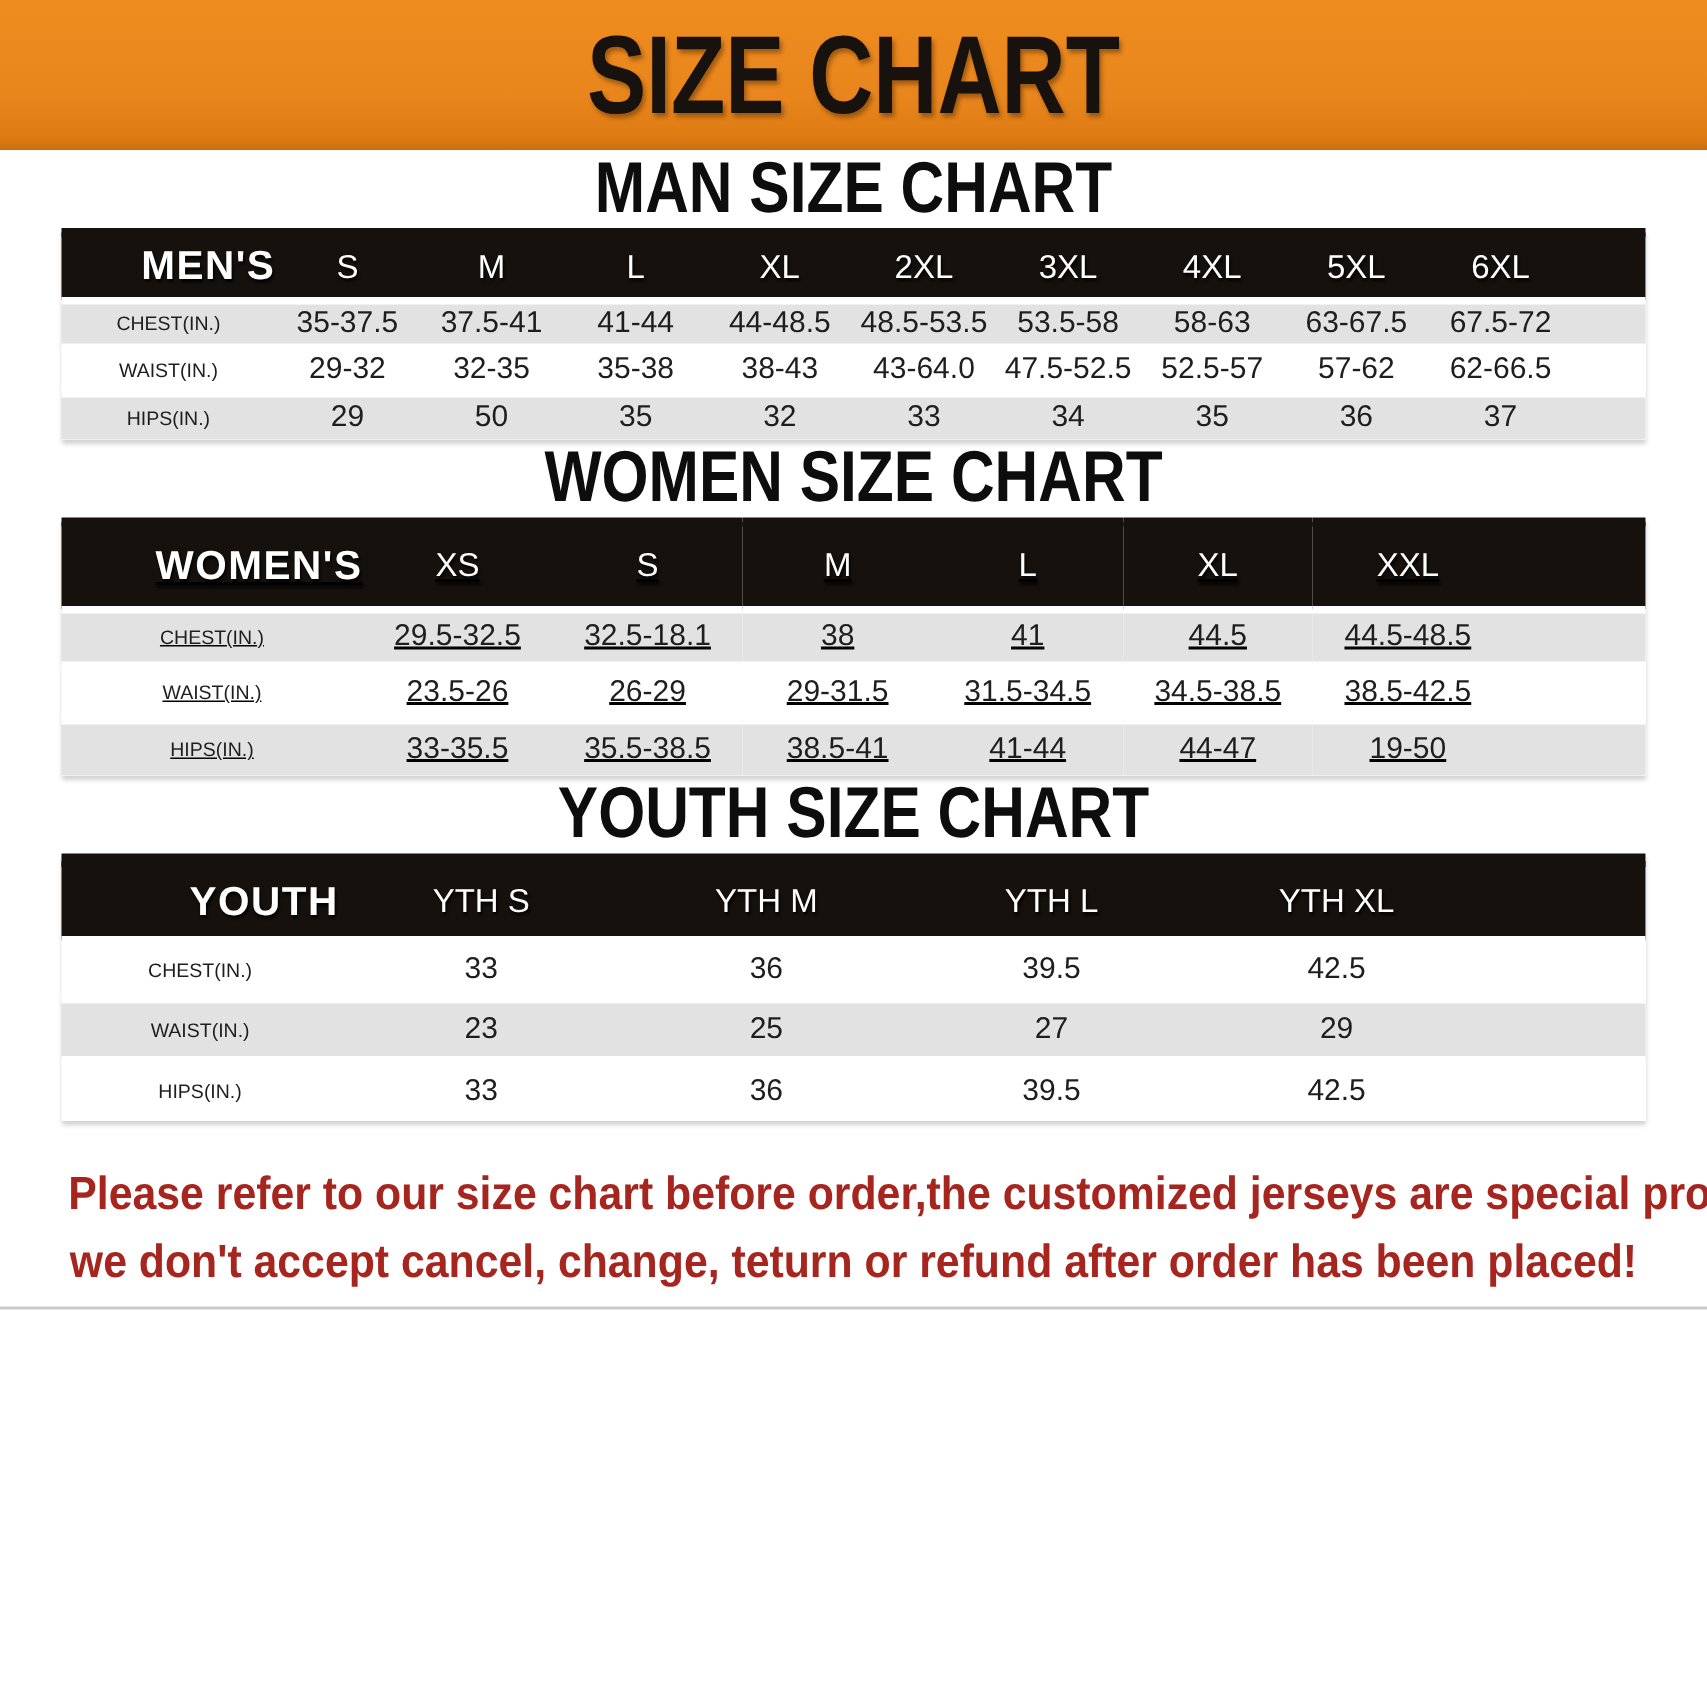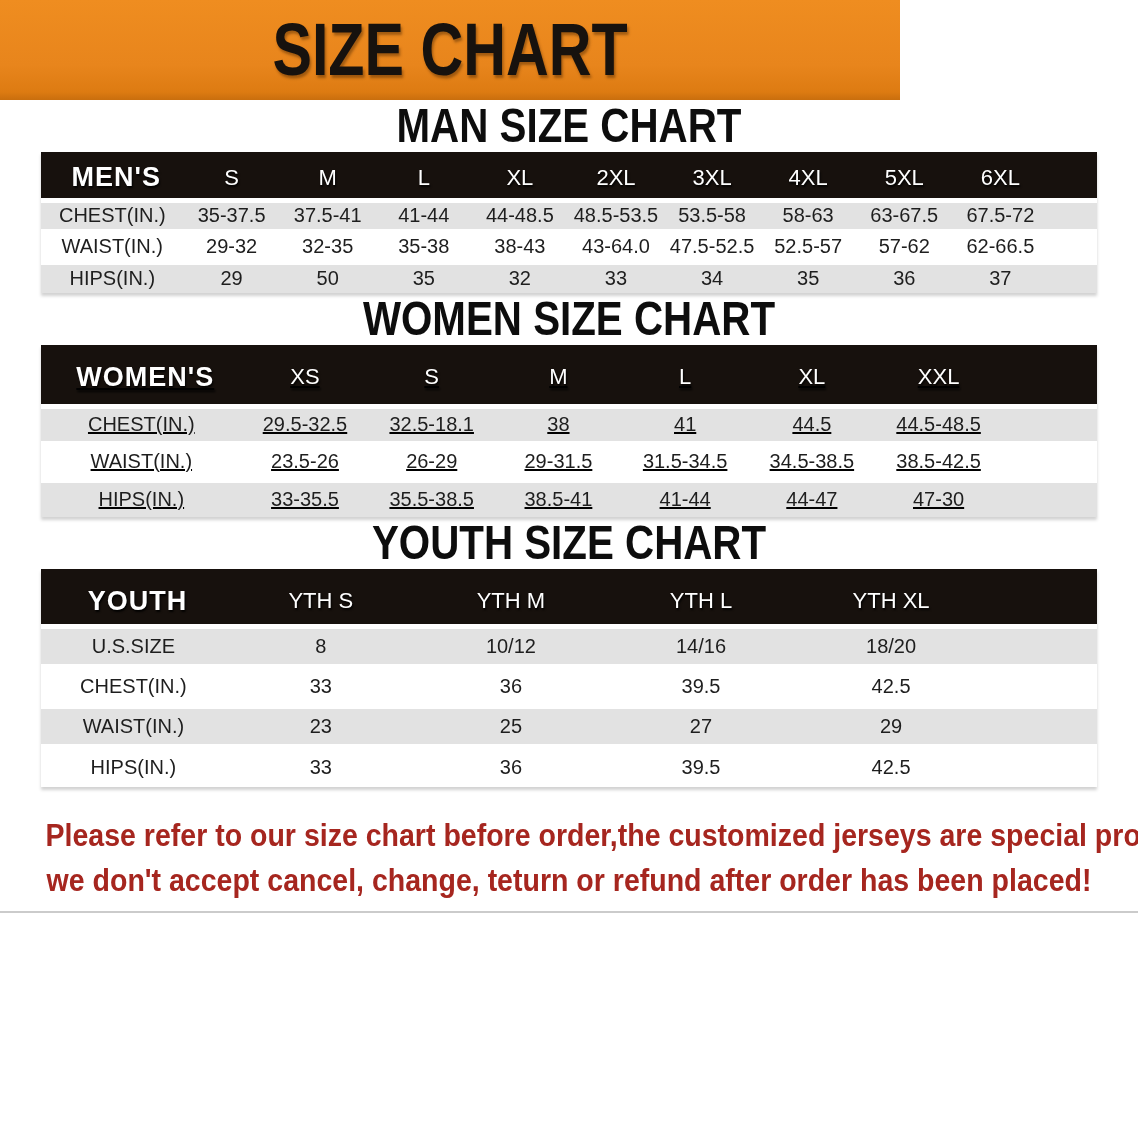--- a/index.html
+++ b/index.html
@@ -7,21 +7,21 @@
   body {
     width: 1138px;
     height: 1132px;
     background: #ffffff;
     font-family: "Liberation Sans", sans-serif;
     overflow: hidden;
   }
 
   
   .banner {
-    width: 900px;
+    width: 1138px;
     height: 100px;
     background: linear-gradient(180deg, #EF8D20 0%, #E8851C 65%, #DD7B12 92%, #C96E0E 100%);
     display: flex;
     align-items: center;
     justify-content: center;
   }
   .banner h1 {
     margin: 0;
     font-size: 74px;
     line-height: 74px;
@@ -62,37 +62,37 @@
   table.size-table thead th {
     color: #ffffff;
     font-weight: normal;
     font-size: 22px;
     text-align: center;
     padding: 0;
     text-shadow: 1px 2px 2px rgba(0,0,0,0.9);
     white-space: nowrap;
   }
   table.size-table thead th.group-label {
-    text-align: center;
+    text-align: right;
     padding-left: 8px;
     font-size: 27px;
     font-weight: bold;
     letter-spacing: 1px;
   }
   table.size-table tbody tr { border-top: 5px solid #ffffff; }
   table.size-table tbody tr.row-gray  { background: #E2E2E2; }
   table.size-table tbody tr.row-white { background: #ffffff; }
   table.size-table tbody td {
     text-align: center;
     font-size: 20px;
     color: #1e1e1e;
     padding: 0;
     white-space: nowrap;
   }
-  table.size-table tbody td.row-label { font-size: 20px; }
+  table.size-table tbody td.row-label { font-size: 13px; }
 
   
   .tbl-men   { border-top: 6px solid #17110D; }
   .tbl-women { border-top: 6px solid #17110D; text-decoration: underline; }
   .tbl-youth { border-top: 9px solid #17110D; }
   .tbl-men   thead th { height: 45px; }
   .tbl-women thead th { height: 58px; }
   .tbl-youth thead th { height: 53px; }
   .tbl-men   tbody td { height: 31px; }
   .tbl-women tbody td { height: 37px; }
@@ -263,21 +263,21 @@
               <td class="value-cell">38.5-42.5</td>
               <td class="fill"></td>
             </tr>
             <tr class="row-gray">
               <td class="row-label">HIPS(IN.)</td>
               <td class="value-cell">33-35.5</td>
               <td class="value-cell">35.5-38.5</td>
               <td class="value-cell">38.5-41</td>
               <td class="value-cell">41-44</td>
               <td class="value-cell">44-47</td>
-              <td class="value-cell">47-30</td>
+              <td class="value-cell">19-50</td>
               <td class="fill"></td>
             </tr>
           </tbody>
         </table>
       </div>
   </div>
 </section>
 
 <section>
   <h2 class="section-heading heading-youth">YOUTH SIZE CHART</h2>
@@ -296,28 +296,20 @@
             <tr>
               <th class="group-label">YOUTH</th>
               <th class="size-col">YTH S</th>
               <th class="size-col">YTH M</th>
               <th class="size-col">YTH L</th>
               <th class="size-col">YTH XL</th>
               <th class="fill"></th>
             </tr>
           </thead>
           <tbody>
-            <tr class="row-gray">
-              <td class="row-label">U.S.SIZE</td>
-              <td class="value-cell">8</td>
-              <td class="value-cell">10/12</td>
-              <td class="value-cell">14/16</td>
-              <td class="value-cell">18/20</td>
-              <td class="fill"></td>
-            </tr>
             <tr class="row-white">
               <td class="row-label">CHEST(IN.)</td>
               <td class="value-cell">33</td>
               <td class="value-cell">36</td>
               <td class="value-cell">39.5</td>
               <td class="value-cell">42.5</td>
               <td class="fill"></td>
             </tr>
             <tr class="row-gray">
               <td class="row-label">WAIST(IN.)</td>

